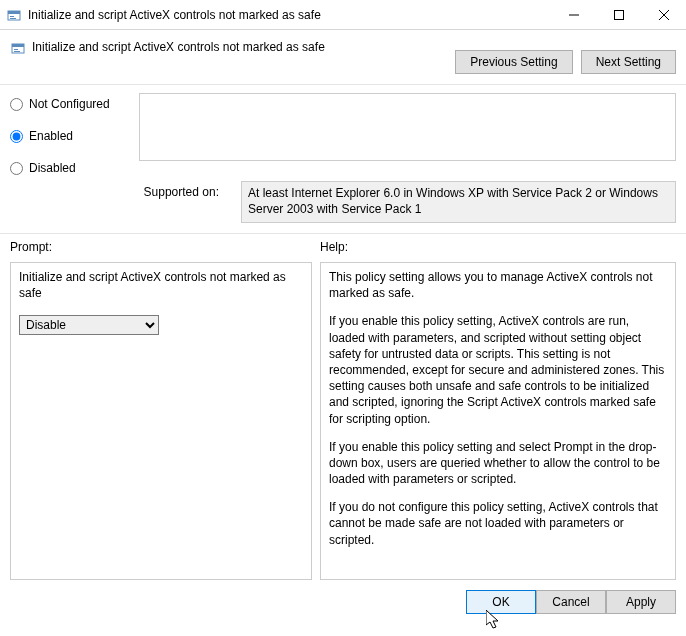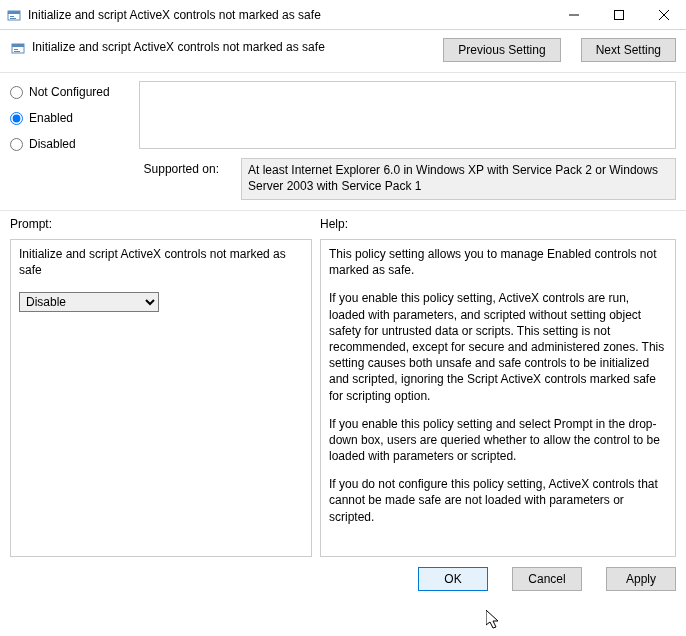--- a/index.html
+++ b/index.html
@@ -33,37 +33,37 @@
 }
 
 .header-row {
   display: flex;
   align-items: flex-start;
   padding: 8px 10px 10px 10px;
   border-bottom: 1px solid #e5e5e5;
 }
 .header-row .icon { width:16px; height:16px; margin-right:6px; margin-top:2px;}
 .header-row .htitle { flex:1; font-size: 12px; padding-top:2px;}
-.nav-btns { display:flex; gap:20px; }
+.nav-btns { display:flex; gap:8px;margin-top:12px; }
 .btn {
   background: #e1e1e1;
   border: 1px solid #adadad;
   padding: 4px 14px;
   font-family: inherit;
   font-size: 12px;
   cursor: pointer;
 }
 .btn.primary { border:1px solid #0078d7; background:#e5f1fb; }
 
 .config-row {
   display: flex;
   padding: 8px 10px 4px 10px;
   gap: 14px;
 }
-.radio-col { width: 115px; display:flex; flex-direction:column; gap:12px; padding-top:4px;}
+.radio-col { width: 115px; display:flex; flex-direction:column; gap:18px; padding-top:4px;}
 .radio-item { display:flex; align-items:center; gap:6px; font-size:12px; cursor:pointer;}
 .radio-item input { margin:0; }
 .label-col { width: 80px; text-align:right; font-size:12px; padding-top:4px;}
 .field-col { flex:1; }
 textarea.comment {
   width: 100%; height: 68px;
   border: 1px solid #ccc;
   resize: none;
   font-family: inherit;
   font-size: 12px;
@@ -113,21 +113,21 @@
   font-family: inherit;
   font-size:12px;
   padding: 1px 2px;
   border:1px solid #7a7a7a;
 }
 .help-pane p { margin-bottom: 12px; }
 
 .button-row {
   display:flex;
   justify-content:flex-end;
-  gap: 24px;
+  gap: 0;
   padding: 4px 10px 8px 10px;
 }
 .button-row .btn { min-width: 70px; padding:4px 12px;}
 .cursor {
   position:absolute;
   left: 486px; top: 610px;
   pointer-events:none;
 }
 .relbox { position:relative; }
 </style>
@@ -213,21 +213,21 @@
 </div>
 
 <div class="panes">
   <div class="pane options-pane">
     <div class="opt-title">Initialize and script ActiveX controls not marked as safe</div>
     <select class="opt-select">
       <option>Disable</option>
     </select>
   </div>
   <div class="pane help-pane">
-    <p>This policy setting allows you to manage Enabled controls not marked as safe.</p>
+    <p>This policy setting allows you to manage ActiveX controls not marked as safe.</p>
     <p>If you enable this policy setting, ActiveX controls are run, loaded with parameters, and scripted without setting object safety for untrusted data or scripts. This setting is not recommended, except for secure and administered zones. This setting causes both unsafe and safe controls to be initialized and scripted, ignoring the Script ActiveX controls marked safe for scripting option.</p>
     <p>If you enable this policy setting and select Prompt in the drop-down box, users are queried whether to allow the control to be loaded with parameters or scripted.</p>
     <p>If you do not configure this policy setting, ActiveX controls that cannot be made safe are not loaded with parameters or scripted.</p>
   </div>
 </div>
 
 <div class="button-row">
   <button class="btn primary">OK</button>
   <button class="btn">Cancel</button>
   <button class="btn">Apply</button>

